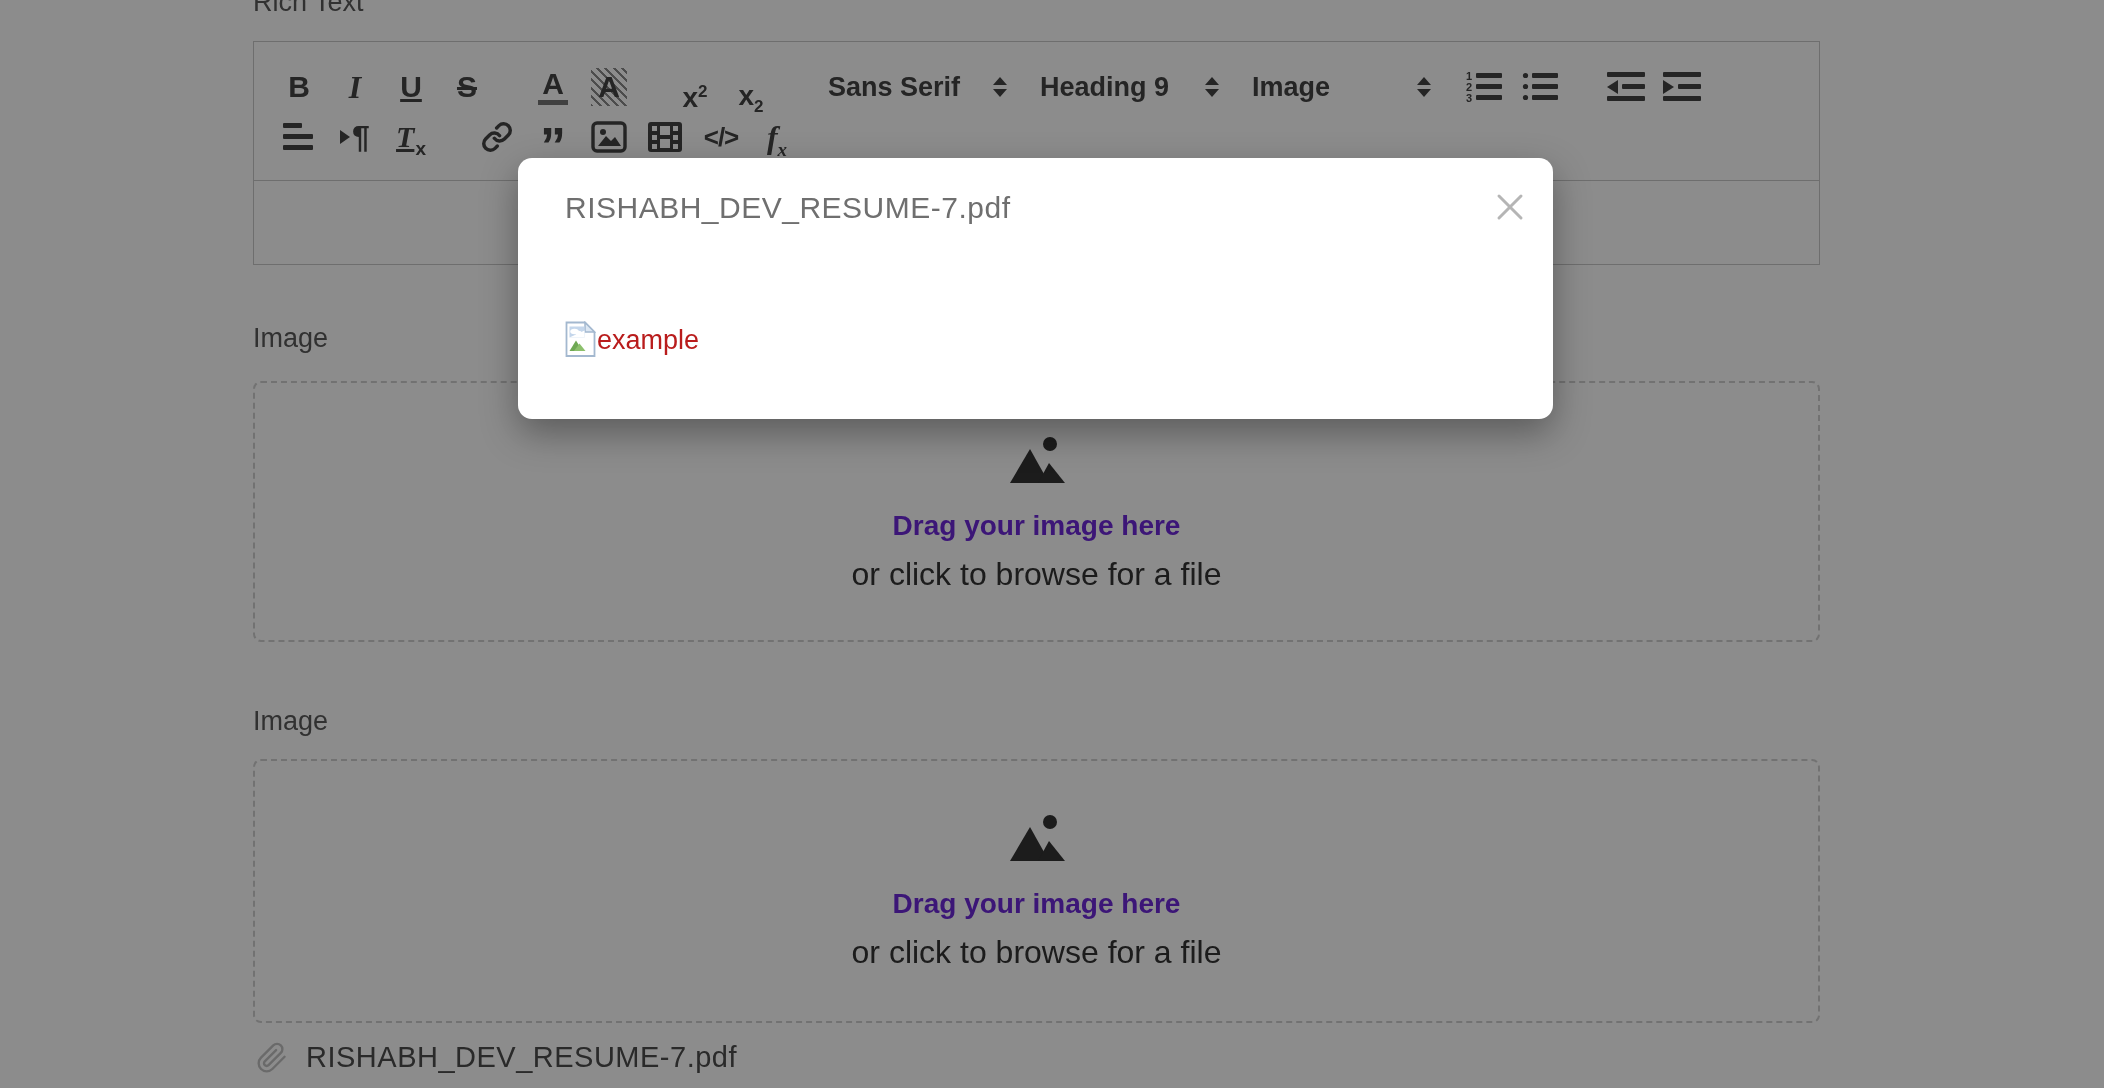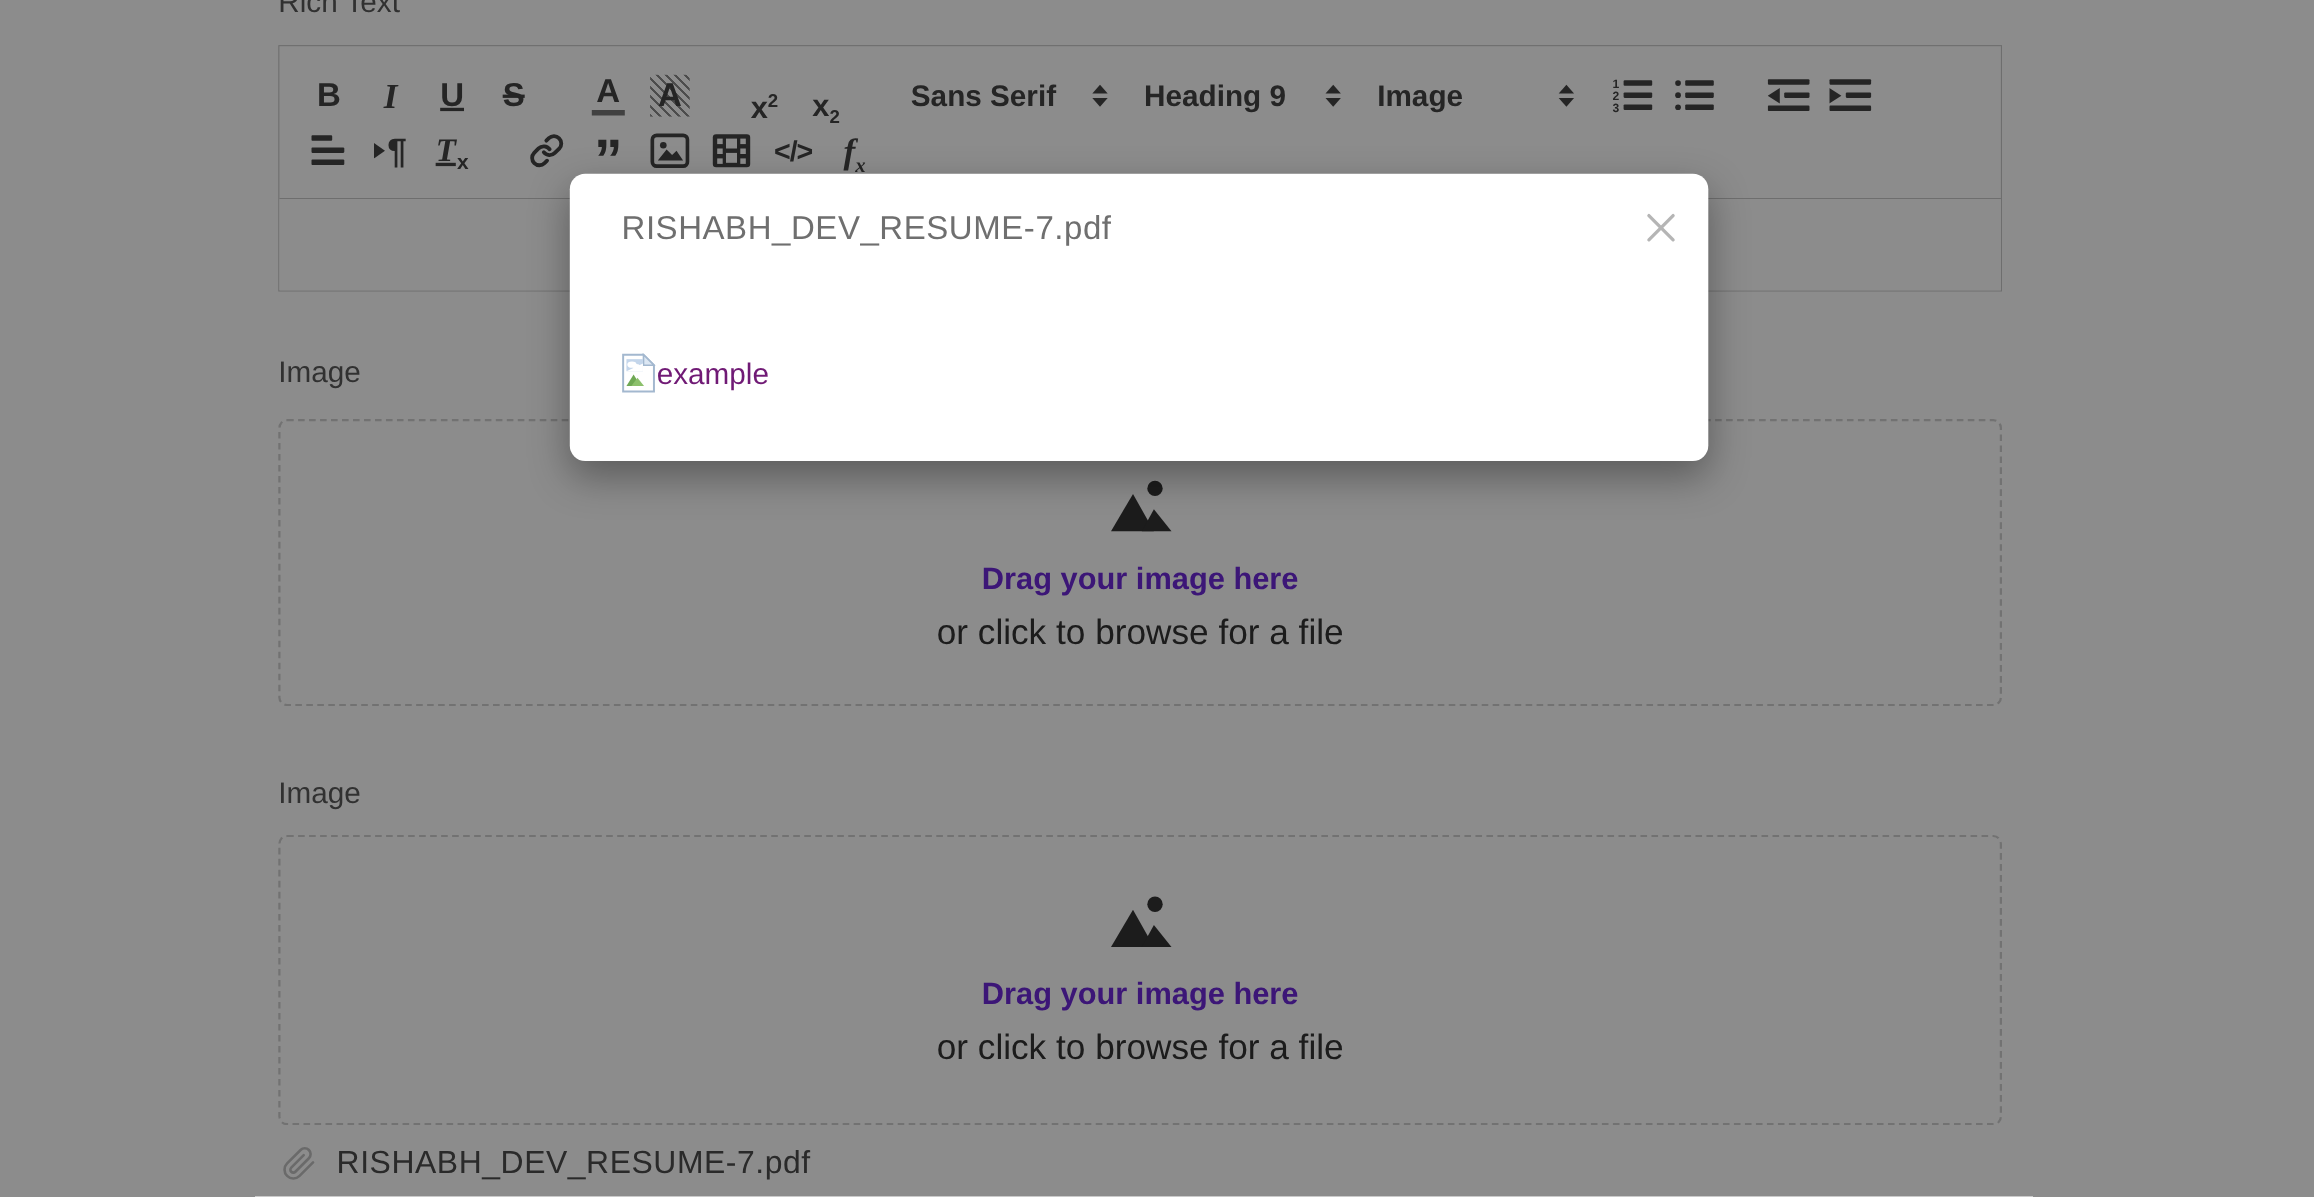--- a/index.html
+++ b/index.html
@@ -61,21 +61,21 @@
   .attachment .fname{font-size:29px;color:#4d4d4d;letter-spacing:0.5px;}
 
   
   .overlay{position:absolute;inset:0;background:rgba(0,0,0,0.45);z-index:10;}
   .modal{position:absolute;left:518px;top:158px;width:1035px;height:261px;background:#fff;
          border-radius:14px;box-shadow:0 14px 36px rgba(0,0,0,0.35);z-index:20;}
   .modal-title{position:absolute;left:47px;top:33px;font-size:30px;font-weight:500;color:#6f6f6f;letter-spacing:0.5px;}
   .modal-close{position:absolute;right:20px;top:26px;width:46px;height:46px;display:flex;align-items:center;justify-content:center;
                background:none;border:none;padding:0;cursor:pointer;color:#b5b5b5;}
   .broken-row{position:absolute;left:47px;top:163px;display:flex;align-items:flex-end;}
-  .broken-row .alt-text{font-size:27px;font-weight:500;color:#701a75;margin-left:1px;margin-bottom:2px;}
+  .broken-row .alt-text{font-size:27px;font-weight:500;color:#b91c1c;margin-left:1px;margin-bottom:2px;}
 </style>
 </head>
 <body>
 
 <div class="stage">
 
   <div class="content">
 
     <div class="field-label label-richtext">Rich Text</div>
 

